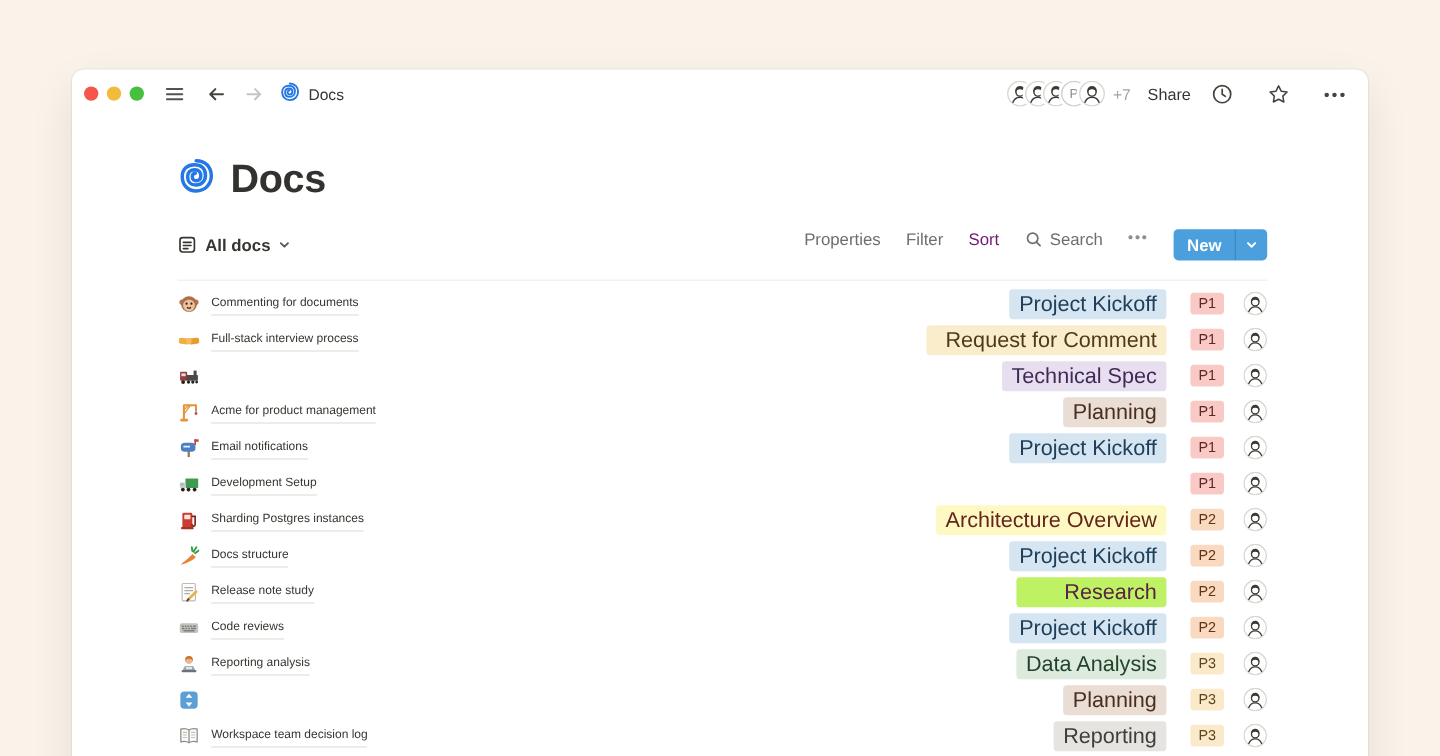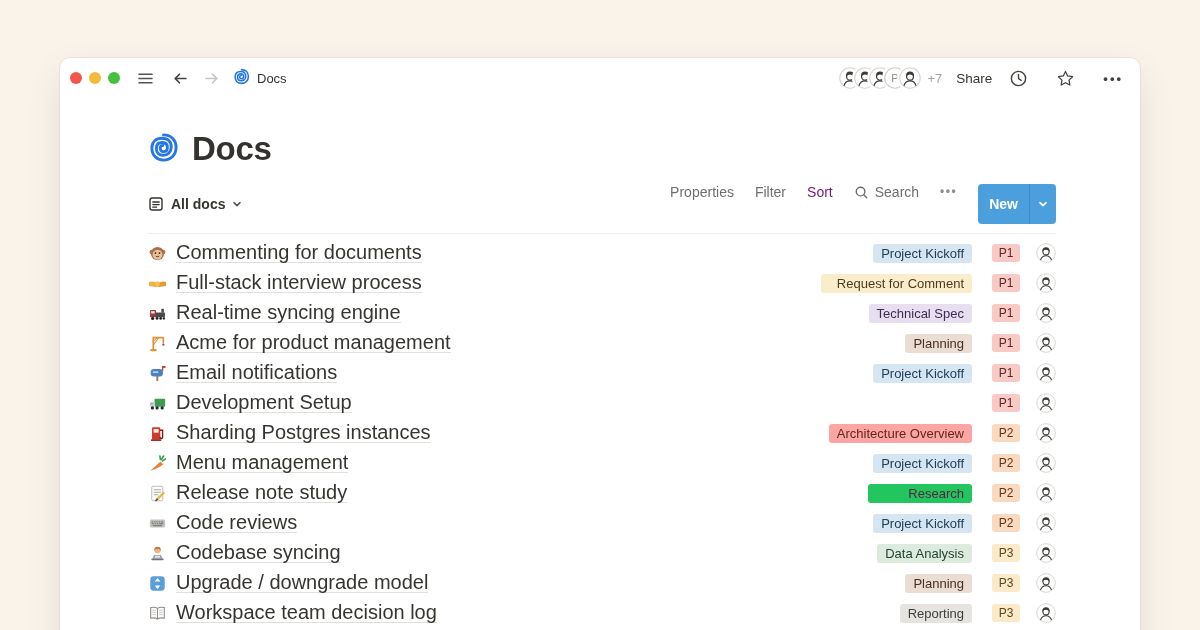--- a/index.html
+++ b/index.html
@@ -40,31 +40,31 @@
   .page-header { display:flex; align-items:center; gap:13px; margin-top:32px; }
   .page-title { font-size:33px; font-weight:800; letter-spacing:-0.3px; color:#34322E; }
   
   .toolbar { display:flex; align-items:center; margin-top:22px; height:28px;gap:32px; }
   .view-switcher { display:flex; align-items:center; gap:7px; font-size:14px; font-weight:700; cursor:pointer; }
   .toolbar-right { margin-left:auto; display:flex; align-items:flex-start; gap:21px; }
   .tool-link { font-size:14px; color:#6F6E6A; cursor:pointer; }
   .tool-link.active { color:#701a75; }
   .search-group { display:flex; align-items:center; gap:6px; cursor:pointer; }
   .toolbar-ellipsis { font-size:12px; letter-spacing:1.5px; color:#8F8E8A; font-weight:700; cursor:pointer; }
-  .new-button { display:flex; align-items:stretch; background:#4A9FDC; border-radius:4px; overflow:hidden; cursor:pointer; height:40px; }
+  .new-button { display:flex; align-items:stretch; background:#4A9FDC; border-radius:4px; overflow:hidden; cursor:pointer; height:26px; }
   .new-button .label { color:#fff; font-size:14px; font-weight:600; padding:0 11px; display:flex; align-items:center; }
   .new-button .caret { display:flex; align-items:center; padding:0 8px; border-left:1px solid rgba(0,0,0,0.14); }
   
   .doc-list { margin-top:15px; border-top:1px solid #EFEEEB; padding-top:4px; }
   .row { display:flex; align-items:center; height:30px; cursor:pointer; }
   .doc-icon { width:18px; height:18px; margin-right:10px; flex:none; display:flex; align-items:center; justify-content:center; }
   .doc-icon svg { width:17px; height:17px; display:block; }
-  .doc-title { font-size:20px; font-weight:500; color:#37352F; border-bottom:1px solid #E1E0DC; line-height:19px; white-space:nowrap; }
+  .doc-title { font-size:10px; font-weight:500; color:#37352F; border-bottom:1px solid #E1E0DC; line-height:19px; white-space:nowrap; }
   .row-right { margin-left:auto; display:flex; align-items:center; }
-  .tag { font-size:13px; padding:2px 8px; border-radius:3px; white-space:nowrap; }
+  .tag { font-size:18px; padding:2px 8px; border-radius:3px; white-space:nowrap; }
   .prio { font-size:12px; width:28px; text-align:center; padding:2px 0; border-radius:3px; margin-left:20px; }
   .row-avatar { width:20px; height:20px; margin-left:16px; flex:none; }
   .row-avatar svg { width:100%; height:100%; display:block; }
   .hidden { visibility:hidden; }
 </style>
 </head>
 <body>
 
 <div class="window">
 
@@ -262,21 +262,20 @@
               <rect x="1" y="4.6" width="5.6" height="7" rx=".8" fill="#9E3B34"></rect>
               <rect x="6" y="7" width="9" height="4.6" rx=".6" fill="#4C4A48"></rect>
               <rect x="11.6" y="3.6" width="2.4" height="3.6" fill="#4C4A48"></rect>
               <rect x="2" y="5.8" width="3.4" height="2.2" fill="#CFE3EE"></rect>
               <circle cx="3.4" cy="12.6" r="1.5" fill="#222"></circle>
               <circle cx="7.6" cy="12.6" r="1.3" fill="#222"></circle>
               <circle cx="11" cy="12.6" r="1.3" fill="#222"></circle>
               <circle cx="14" cy="12.6" r="1.1" fill="#222"></circle>
             </svg>
           </span>
-    <span class="doc-title">Real-time syncing engine</span>
     <span class="row-right">
       <span class="tag" style="background: rgb(231, 223, 240); color: rgb(63, 42, 86);">Technical Spec</span>
       <span class="prio" style="background: rgb(249, 201, 197); color: rgb(95, 39, 34);">P1</span>
       <span class="row-avatar">
               <svg viewBox="0 0 20 20">
                 <circle cx="10" cy="10" r="9.3" fill="#FFFFFF" stroke="#D8D6D2"></circle>
                 <path d="M6.4 7.8a3.6 3.6 0 0 1 7.2 0c0 .5-.08.95-.2 1.3-.5-1.55-1.6-2.35-3.4-2.35s-2.9.8-3.4 2.35c-.12-.35-.2-.8-.2-1.3z" fill="#3E3B36"></path>
                 <circle cx="10" cy="8.8" r="3.1" fill="none" stroke="#3E3B36" stroke-width="1.1"></circle>
                 <path d="M4.5 17c.9-2.9 2.9-4.3 5.5-4.3s4.6 1.4 5.5 4.3" fill="none" stroke="#3E3B36" stroke-width="1.1"></path>
               </svg>
@@ -366,41 +365,41 @@
     <span class="doc-icon">
             <svg viewBox="0 0 16 16">
               <rect x="2.8" y="2.2" width="7.8" height="11.6" rx="1.1" fill="#CE3A2D"></rect>
               <rect x="4.3" y="3.8" width="4.8" height="3.4" rx=".5" fill="#F4E9DD"></rect>
               <path d="M10.6 5h2.2v6.5a1.2 1.2 0 0 1-2.4 0" fill="none" stroke="#7E1F15" stroke-width="1.3" stroke-linecap="round"></path>
               <rect x="1.8" y="13.4" width="9.8" height="1.6" rx=".5" fill="#A33126"></rect>
             </svg>
           </span>
     <span class="doc-title">Sharding Postgres instances</span>
     <span class="row-right">
-      <span class="tag" style="background: #fca5a5; color: rgb(99, 37, 28);">Architecture Overview</span>
+      <span class="tag" style="background: #fef9c3; color: rgb(99, 37, 28);">Architecture Overview</span>
       <span class="prio" style="background: rgb(250, 217, 193); color: rgb(98, 52, 19);">P2</span>
       <span class="row-avatar">
               <svg viewBox="0 0 20 20">
                 <circle cx="10" cy="10" r="9.3" fill="#FFFFFF" stroke="#D8D6D2"></circle>
                 <path d="M6.4 7.8a3.6 3.6 0 0 1 7.2 0c0 .5-.08.95-.2 1.3-.5-1.55-1.6-2.35-3.4-2.35s-2.9.8-3.4 2.35c-.12-.35-.2-.8-.2-1.3z" fill="#3E3B36"></path>
                 <circle cx="10" cy="8.8" r="3.1" fill="none" stroke="#3E3B36" stroke-width="1.1"></circle>
                 <path d="M4.5 17c.9-2.9 2.9-4.3 5.5-4.3s4.6 1.4 5.5 4.3" fill="none" stroke="#3E3B36" stroke-width="1.1"></path>
               </svg>
             </span>
     </span>
   </div>
 
   <div class="row">
     <span class="doc-icon">
             <svg viewBox="0 0 16 16">
               <path d="M1.2 14.8C4 12.4 8.6 8.4 10.8 6.2l2.6 2.6C11.2 11 6.4 13.6 1.2 14.8z" fill="#E8833A"></path>
               <path d="M11.5 4.5L13.8 1M12.8 5.6L16 3.4M10.6 3.9l-.4-3" stroke="#3E9B4F" stroke-width="1.5" fill="none" stroke-linecap="round"></path>
             </svg>
           </span>
-    <span class="doc-title">Menu management</span>
+    <span class="doc-title">Docs structure</span>
     <span class="row-right">
       <span class="tag" style="background: rgb(214, 229, 242); color: rgb(32, 64, 90);">Project Kickoff</span>
       <span class="prio" style="background: rgb(250, 217, 193); color: rgb(98, 52, 19);">P2</span>
       <span class="row-avatar">
               <svg viewBox="0 0 20 20">
                 <circle cx="10" cy="10" r="9.3" fill="#FFFFFF" stroke="#D8D6D2"></circle>
                 <path d="M6.4 7.8a3.6 3.6 0 0 1 7.2 0c0 .5-.08.95-.2 1.3-.5-1.55-1.6-2.35-3.4-2.35s-2.9.8-3.4 2.35c-.12-.35-.2-.8-.2-1.3z" fill="#3E3B36"></path>
                 <circle cx="10" cy="8.8" r="3.1" fill="none" stroke="#3E3B36" stroke-width="1.1"></circle>
                 <path d="M4.5 17c.9-2.9 2.9-4.3 5.5-4.3s4.6 1.4 5.5 4.3" fill="none" stroke="#3E3B36" stroke-width="1.1"></path>
               </svg>
@@ -414,21 +413,21 @@
               <rect x="2.6" y="1.2" width="10.4" height="13.6" rx="1" fill="#FDFDFB" stroke="#BDBBB5" stroke-width=".9"></rect>
               <g stroke="#AEACA6" stroke-width="1" stroke-linecap="round">
                 <path d="M4.8 4.4h6M4.8 6.8h6M4.8 9.2h3.6"></path>
               </g>
               <path d="M7.6 13.6l6-6" stroke="#E8B54A" stroke-width="2.2" stroke-linecap="round"></path>
               <path d="M6.6 14.6l1-1" stroke="#4A4A4A" stroke-width="1.6" stroke-linecap="round"></path>
             </svg>
           </span>
     <span class="doc-title">Release note study</span>
     <span class="row-right">
-      <span class="tag" style="background: #22c55e; color: rgb(90, 35, 67); padding-left: 40px;">Research</span>
+      <span class="tag" style="background: #bef264; color: rgb(90, 35, 67); padding-left: 40px;">Research</span>
       <span class="prio" style="background: rgb(250, 217, 193); color: rgb(98, 52, 19);">P2</span>
       <span class="row-avatar">
               <svg viewBox="0 0 20 20">
                 <circle cx="10" cy="10" r="9.3" fill="#FFFFFF" stroke="#D8D6D2"></circle>
                 <path d="M6.4 7.8a3.6 3.6 0 0 1 7.2 0c0 .5-.08.95-.2 1.3-.5-1.55-1.6-2.35-3.4-2.35s-2.9.8-3.4 2.35c-.12-.35-.2-.8-.2-1.3z" fill="#3E3B36"></path>
                 <circle cx="10" cy="8.8" r="3.1" fill="none" stroke="#3E3B36" stroke-width="1.1"></circle>
                 <path d="M4.5 17c.9-2.9 2.9-4.3 5.5-4.3s4.6 1.4 5.5 4.3" fill="none" stroke="#3E3B36" stroke-width="1.1"></path>
               </svg>
             </span>
     </span>
@@ -470,21 +469,21 @@
   <div class="row">
     <span class="doc-icon">
             <svg viewBox="0 0 16 16">
               <circle cx="8" cy="4.8" r="3" fill="#EBB68E"></circle>
               <path d="M5 4.6a3 3 0 0 1 6 0c0 .4-.05.7-.15 1-.5-1.2-1.4-1.8-2.85-1.8S5.65 4.4 5.15 5.6A3.2 3.2 0 0 1 5 4.6z" fill="#C9762E"></path>
               <path d="M3.2 12.6l1.6-3.2h6.4l1.6 3.2z" fill="#9AA0A6"></path>
               <rect x="5.6" y="10" width="4.8" height="2" rx=".3" fill="#DDE7EE"></rect>
               <rect x="2.2" y="12.6" width="11.6" height="1.7" rx=".85" fill="#6E7276"></rect>
             </svg>
           </span>
-    <span class="doc-title">Codebase syncing</span>
+    <span class="doc-title">Reporting analysis</span>
     <span class="row-right">
       <span class="tag" style="background: rgb(220, 235, 221); color: rgb(35, 67, 43);">Data Analysis</span>
       <span class="prio" style="background: rgb(250, 234, 202); color: rgb(94, 69, 26);">P3</span>
       <span class="row-avatar">
               <svg viewBox="0 0 20 20">
                 <circle cx="10" cy="10" r="9.3" fill="#FFFFFF" stroke="#D8D6D2"></circle>
                 <path d="M6.4 7.8a3.6 3.6 0 0 1 7.2 0c0 .5-.08.95-.2 1.3-.5-1.55-1.6-2.35-3.4-2.35s-2.9.8-3.4 2.35c-.12-.35-.2-.8-.2-1.3z" fill="#3E3B36"></path>
                 <circle cx="10" cy="8.8" r="3.1" fill="none" stroke="#3E3B36" stroke-width="1.1"></circle>
                 <path d="M4.5 17c.9-2.9 2.9-4.3 5.5-4.3s4.6 1.4 5.5 4.3" fill="none" stroke="#3E3B36" stroke-width="1.1"></path>
               </svg>
@@ -493,21 +492,20 @@
   </div>
 
   <div class="row">
     <span class="doc-icon">
             <svg viewBox="0 0 16 16">
               <rect x="1.2" y="1.2" width="13.6" height="13.6" rx="3.2" fill="#5B9FD6"></rect>
               <path d="M8 2.9l2.6 3.2H5.4z" fill="#fff"></path>
               <path d="M8 13.1l2.6-3.2H5.4z" fill="#fff"></path>
             </svg>
           </span>
-    <span class="doc-title">Upgrade / downgrade model</span>
     <span class="row-right">
       <span class="tag" style="background: rgb(233, 221, 212); color: rgb(74, 46, 32);">Planning</span>
       <span class="prio" style="background: rgb(250, 234, 202); color: rgb(94, 69, 26);">P3</span>
       <span class="row-avatar">
               <svg viewBox="0 0 20 20">
                 <circle cx="10" cy="10" r="9.3" fill="#FFFFFF" stroke="#D8D6D2"></circle>
                 <path d="M6.4 7.8a3.6 3.6 0 0 1 7.2 0c0 .5-.08.95-.2 1.3-.5-1.55-1.6-2.35-3.4-2.35s-2.9.8-3.4 2.35c-.12-.35-.2-.8-.2-1.3z" fill="#3E3B36"></path>
                 <circle cx="10" cy="8.8" r="3.1" fill="none" stroke="#3E3B36" stroke-width="1.1"></circle>
                 <path d="M4.5 17c.9-2.9 2.9-4.3 5.5-4.3s4.6 1.4 5.5 4.3" fill="none" stroke="#3E3B36" stroke-width="1.1"></path>
               </svg>

